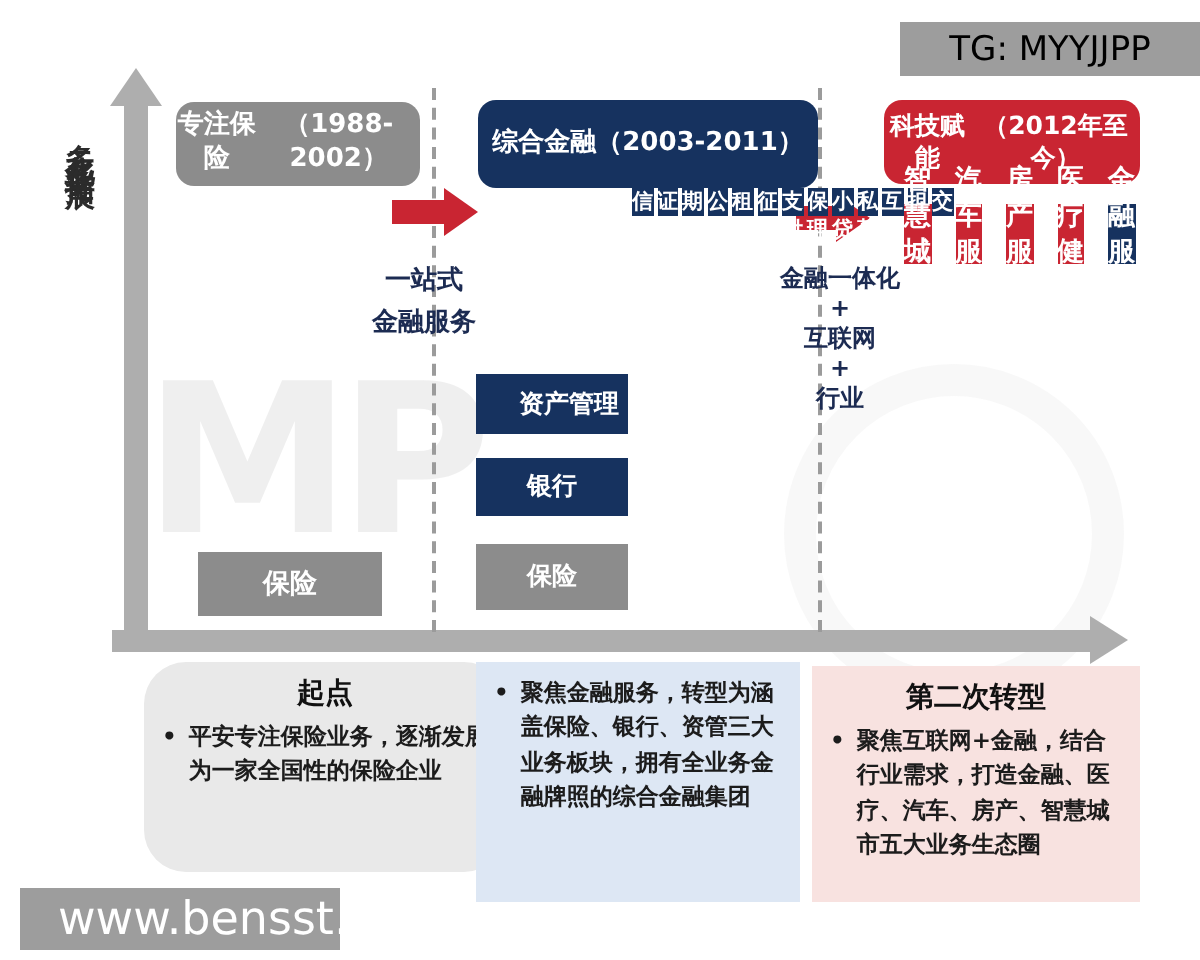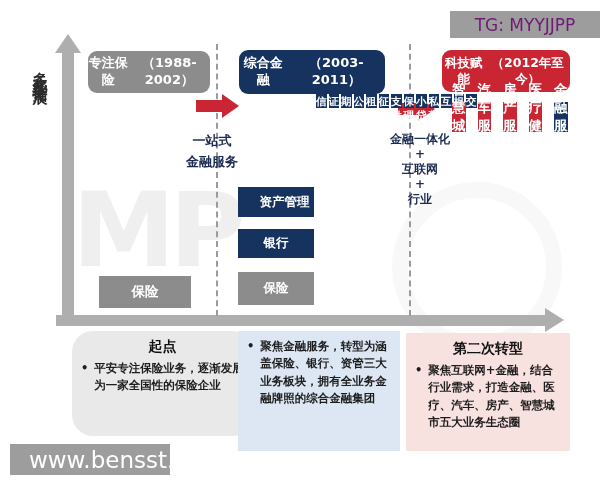--- a/index.html
+++ b/index.html
@@ -10,40 +10,40 @@
   }
   .abs{position:absolute;}
   .cbox{display:flex;align-items:center;justify-content:center;text-align:center;
         color:#fff;font-weight:bold;box-sizing:border-box;}
   
   .wm-mp{left:72px;top:178px;font-size:104px;font-weight:bold;
          color:rgba(130,130,135,0.13);letter-spacing:-6px;line-height:1;}
   .wm-ring{left:392px;top:182px;width:138px;height:138px;border-radius:50%;
            border:16px solid rgba(150,150,155,0.07);}
   .tg-badge{right:0;top:11px;width:150px;height:27px;background:#9d9d9d;
-            color:#701a75;font-size:17px;display:flex;align-items:center;justify-content:center;}
+            color:#000000;font-size:17px;display:flex;align-items:center;justify-content:center;}
   .site-badge{left:10px;top:444px;width:160px;height:31px;background:#9d9d9d;
               color:#fff;font-size:23px;display:flex;align-items:center;padding-left:19px;box-sizing:border-box;}
   
   .yaxis-shaft{left:62px;top:52px;width:12px;height:264px;background:#aeaeae;}
   .yaxis-head{left:55px;top:34px;width:0;height:0;
               border-left:13px solid transparent;border-right:13px solid transparent;
               border-bottom:19px solid #aeaeae;}
   .yaxis-label{left:30px;top:60px;height:150px;writing-mode:vertical-rl;text-orientation:upright;
                font-size:15px;font-weight:bold;color:#2b2b2b;letter-spacing:3px;}
   .xaxis-shaft{left:56px;top:315px;width:490px;height:11px;background:#aeaeae;}
   .xaxis-head{left:545px;top:308px;width:0;height:0;
               border-top:12px solid transparent;border-bottom:12px solid transparent;
               border-left:19px solid #aeaeae;}
   .dash{top:44px;height:272px;width:0;border-left:2px dashed #9b9b9b;}
   .dash1{left:216px;} .dash2{left:409px;}
   
   .hdr{border-radius:9px;line-height:1.3;font-size:13px;}
   .hdr1{left:88px;top:51px;width:122px;height:42px;background:#8c8c8c;}
-  .hdr2{left:239px;top:50px;width:146px;height:44px;background:#16325f;}
+  .hdr2{left:239px;top:50px;width:170px;height:44px;background:#16325f;}
   .hdr3{left:442px;top:50px;width:128px;height:42px;background:#c92532;font-size:12.5px;}
   
   .ra-shaft{height:12px;background:#c92532;}
   .ra1s{left:196px;top:100px;width:26px;}
   .ra1h{left:222px;top:94px;width:0;height:0;border-top:12px solid transparent;
         border-bottom:12px solid transparent;border-left:17px solid #c92532;}
   .ra2s{left:398px;top:103px;width:20px;}
   .ra2h{left:418px;top:97px;width:0;height:0;border-top:12px solid transparent;
         border-bottom:12px solid transparent;border-left:17px solid #c92532;}
   .arrow-note{color:#1c2b52;font-weight:bold;text-align:center;}

